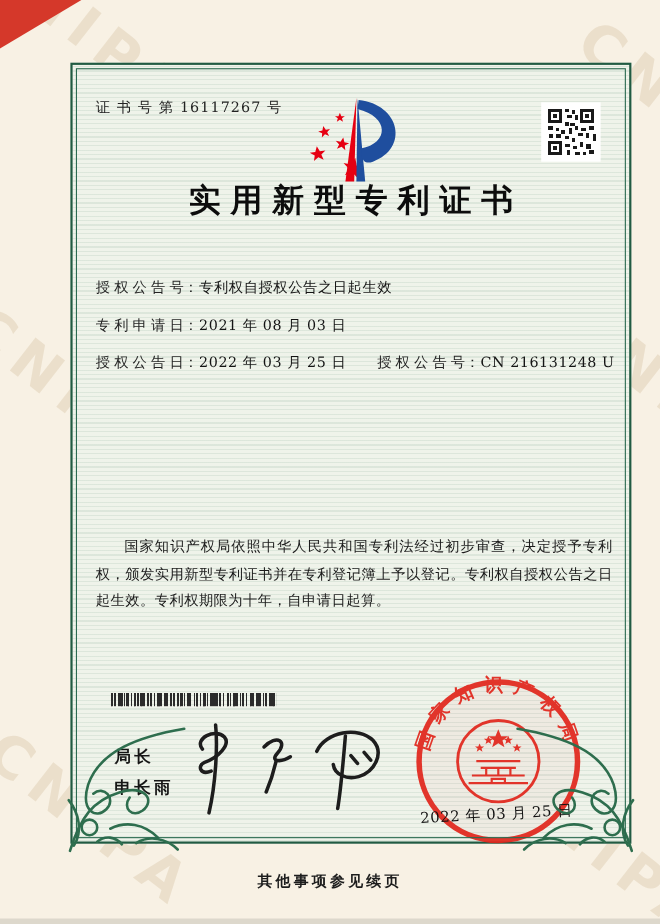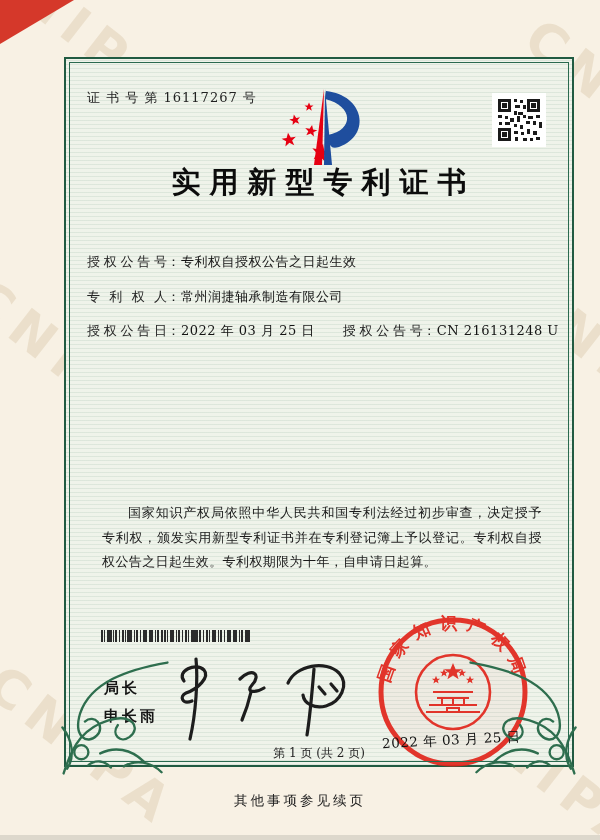--- a/index.html
+++ b/index.html
@@ -27,42 +27,42 @@
   .fields{position:absolute;left:21px;right:16px;top:192px;font-size:13px;}
   .field-row{margin-bottom:13.5px;height:21px;line-height:21px;white-space:nowrap;}
   .flabel{display:inline-block;width:80px;text-align:justify;text-align-last:justify;
        vertical-align:top;color:#242424;}
   .fcolon{display:inline-block;width:14px;}
   .fvalue{letter-spacing:0.5px;color:#141414;}
   .fgroup2{display:inline-block;margin-left:28px;}
 
   .paras{position:absolute;left:21px;right:15px;top:427px;font-size:13px;line-height:24.6px;
        text-align:justify;color:#1a1a1a;}
-  .paras p{margin:15px;text-indent:2em;letter-spacing:0.4px;}
+  .paras p{margin:0;text-indent:2em;letter-spacing:0.4px;}
 
   .barcode{position:absolute;left:35px;top:571px;width:150px;height:12px;
        background-image:
          repeating-linear-gradient(90deg,#2b2b2b 0 1px,transparent 1px 3px),
          repeating-linear-gradient(90deg,#2b2b2b 0 2px,transparent 2px 7px),
          repeating-linear-gradient(90deg,transparent 0 9px,#2b2b2b 9px 11px,transparent 11px 17px);}
 
   .director{position:absolute;left:38px;top:615px;font-size:15px;line-height:28px;letter-spacing:3px;color:#161616;font-weight:bold;}
   .signature{position:absolute;left:88px;top:588px;width:210px;height:110px;}
 
   .seal{position:absolute;left:305px;top:551px;width:164px;height:164px;}
   .seal-date{position:absolute;left:316px;top:672px;width:160px;font-size:13.5px;letter-spacing:0.5px;
        color:#111;transform:rotate(-3deg);white-space:nowrap;}
 
   .page-num{position:absolute;left:0;right:0;bottom:3px;text-align:center;font-size:12px;color:#222;}
   .flourish{position:absolute;width:118px;height:118px;}
   .flourish.left{left:-13px;bottom:-12px;}
   .flourish.right{right:-13px;bottom:-12px;transform:scaleX(-1);}
 
   .continuation{position:absolute;left:0;right:0;top:792px;text-align:center;
-       font-size:13.5px;letter-spacing:3px;color:#1d1d1d;}
+       font-size:13.5px;letter-spacing:3px;color:#1d1d1d;font-weight:bold;}
 </style>
 </head>
 <body>
 
 <div class="watermark" style="left:-36px;top:-4px;">CNIPA</div>
 <div class="watermark" style="left:508px;top:70px;">CNIPA</div>
 <div class="watermark" style="left:-46px;top:330px;">CNIPA</div>
 <div class="watermark" style="left:500px;top:330px;">CNIPA</div>
 <div class="watermark" style="left:-30px;top:716px;">CNIPA</div>
 <div class="watermark" style="left:440px;top:746px;">CNIPA</div>
@@ -127,21 +127,21 @@
     </g>
   </svg>
 
   <div class="title">实用新型专利证书</div>
 
   <div class="fields">
     <div class="field-row">
       <span class="flabel">授权公告号</span><span class="fcolon">：</span><span class="fvalue">专利权自授权公告之日起生效</span>
     </div>
     <div class="field-row">
-      <span class="flabel">专利权人</span><span class="fcolon">：</span><span class="fvalue">常州润捷轴承制造有限公司</span>
+      <span class="flabel">专利申请日</span><span class="fcolon">：</span><span class="fvalue">2021 年 08 月 03 日</span>
     </div>
     <div class="field-row">
       <span class="flabel">授权公告日</span><span class="fcolon">：</span><span class="fvalue">2022 年 03 月 25 日</span><span class="fgroup2"><span class="flabel">授权公告号</span><span class="fcolon">：</span><span class="fvalue">CN 216131248 U</span></span>
     </div>
   </div>
 
   <div class="paras">
     <p>国家知识产权局依照中华人民共和国专利法经过初步审查，决定授予专利权，颁发实用新型专利证书并在专利登记簿上予以登记。专利权自授权公告之日起生效。专利权期限为十年，自申请日起算。</p>
   </div>
 
@@ -208,17 +208,16 @@
       <path d="M97,3 C62,9 32,20 23,46 C17,66 29,73 37,65 C45,57 35,46 27,53"></path>
       <path d="M9,97 C17,71 27,58 47,52 C67,46 75,58 65,66 C57,72 49,64 55,56"></path>
       <path d="M8,58 C16,68 19,82 12,93"></path>
       <path d="M40,80 C52,74 66,76 77,87"></path>
       <path d="M60,91 C70,85 83,87 92,96"></path>
       <circle cx="24" cy="79" r="6"></circle>
       <path d="M30,90 C36,85 44,86 49,92"></path>
     </g>
   </svg>
 
-  <div class="page-num">第 1 页 (共 2 页)</div>
 </div>
 
 <div class="continuation">其他事项参见续页</div>
 <div class="bottom-edge"></div>
 
 </body></html>

